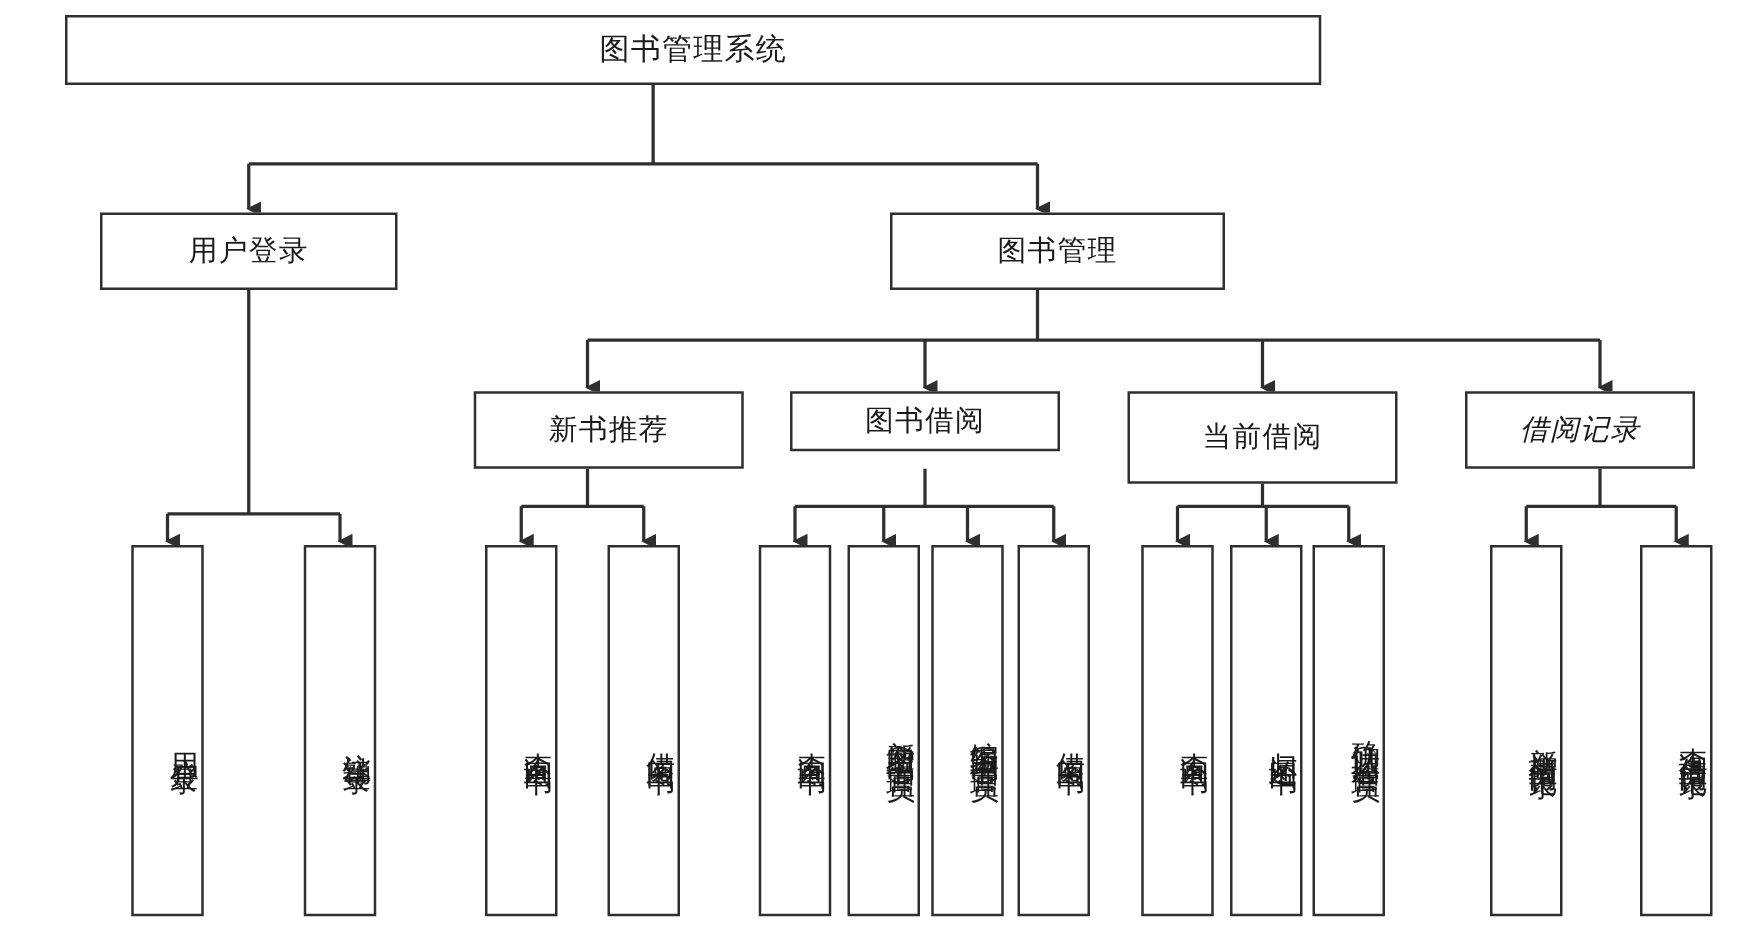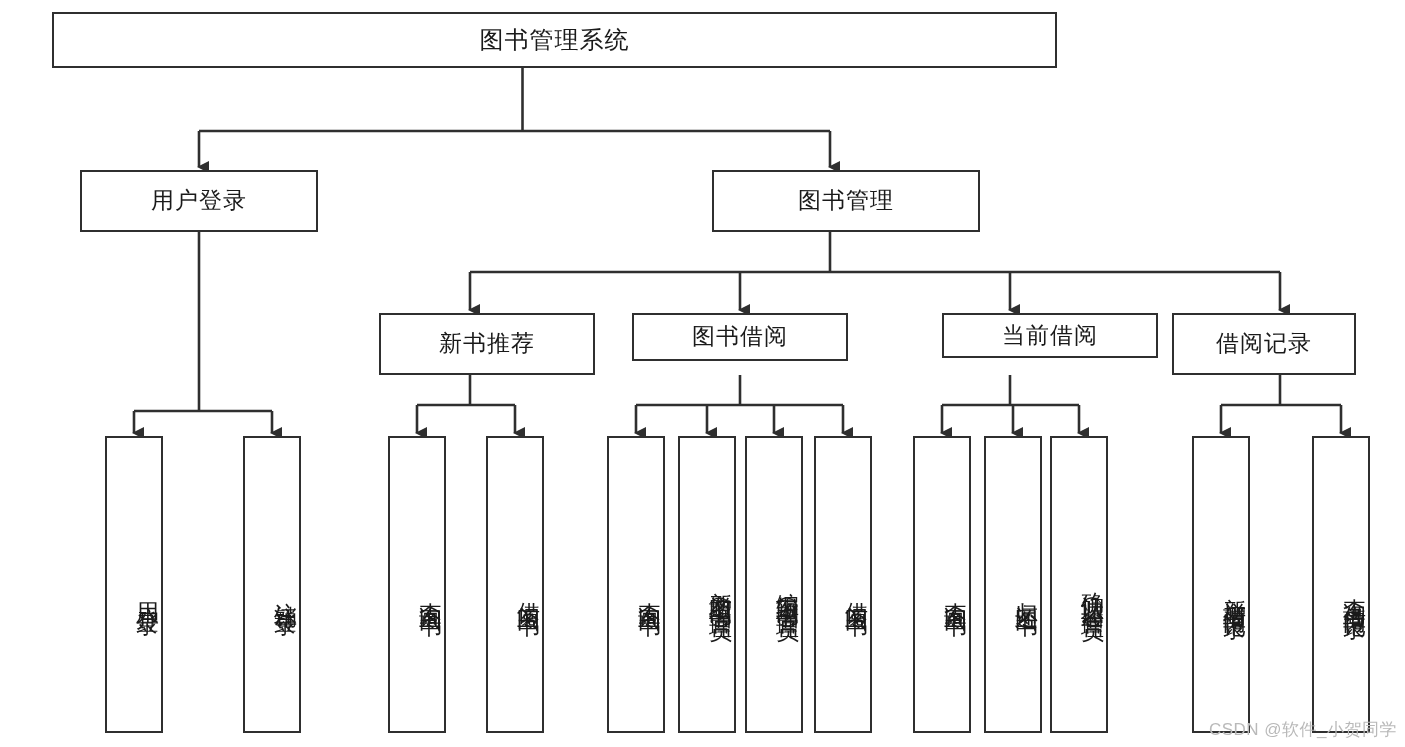--- a/index.html
+++ b/index.html
@@ -127,24 +127,24 @@
       </div>
       <div class="node node-h" style="left: 712px; top: 170px; width: 268px; height: 62px;">
         <span>图书管理</span>
       </div>
       <div class="node node-h" style="left: 362px; top: 313px; width: 216px; height: 62px; margin-left: 17px;">
         <span>新书推荐</span>
       </div>
       <div class="node node-h" style="left: 632px; top: 313px; width: 216px; height: 48px;">
         <span>图书借阅</span>
       </div>
-      <div class="node node-h" style="left: 942px; top: 313px; width: 216px; height: 45px;">
+      <div class="node node-h" style="left: 902px; top: 313px; width: 216px; height: 74px;">
         <span>当前借阅</span>
       </div>
-      <div class="node node-h" style="left: 1172px; top: 313px; width: 184px; height: 62px;">
+      <div class="node node-h" style="left: 1172px; top: 313px; width: 184px; height: 62px; font-style: italic;">
         <span>借阅记录</span>
       </div>
       <div class="node node-v" style="left: 105px; top: 436px; width: 58px; height: 297px;">
         <span>用户登录</span>
       </div>
       <div class="node node-v" style="left: 243px; top: 436px; width: 58px; height: 297px;">
         <span>注销登录</span>
       </div>
       <div class="node node-v" style="left: 388px; top: 436px; width: 58px; height: 297px;">
         <span>查询图书</span>
@@ -174,14 +174,13 @@
         <span>确认归还（管理员）</span>
       </div>
       <div class="node node-v" style="left: 1192px; top: 436px; width: 58px; height: 297px;">
         <span>新增借阅记录</span>
       </div>
       <div class="node node-v" style="left: 1312px; top: 436px; width: 58px; height: 297px;">
         <span>查询借阅记录</span>
       </div>
     </div>
 
-  <div class="watermark">CSDN @软件_小贺同学</div>
 </div>
 
 </body></html>

